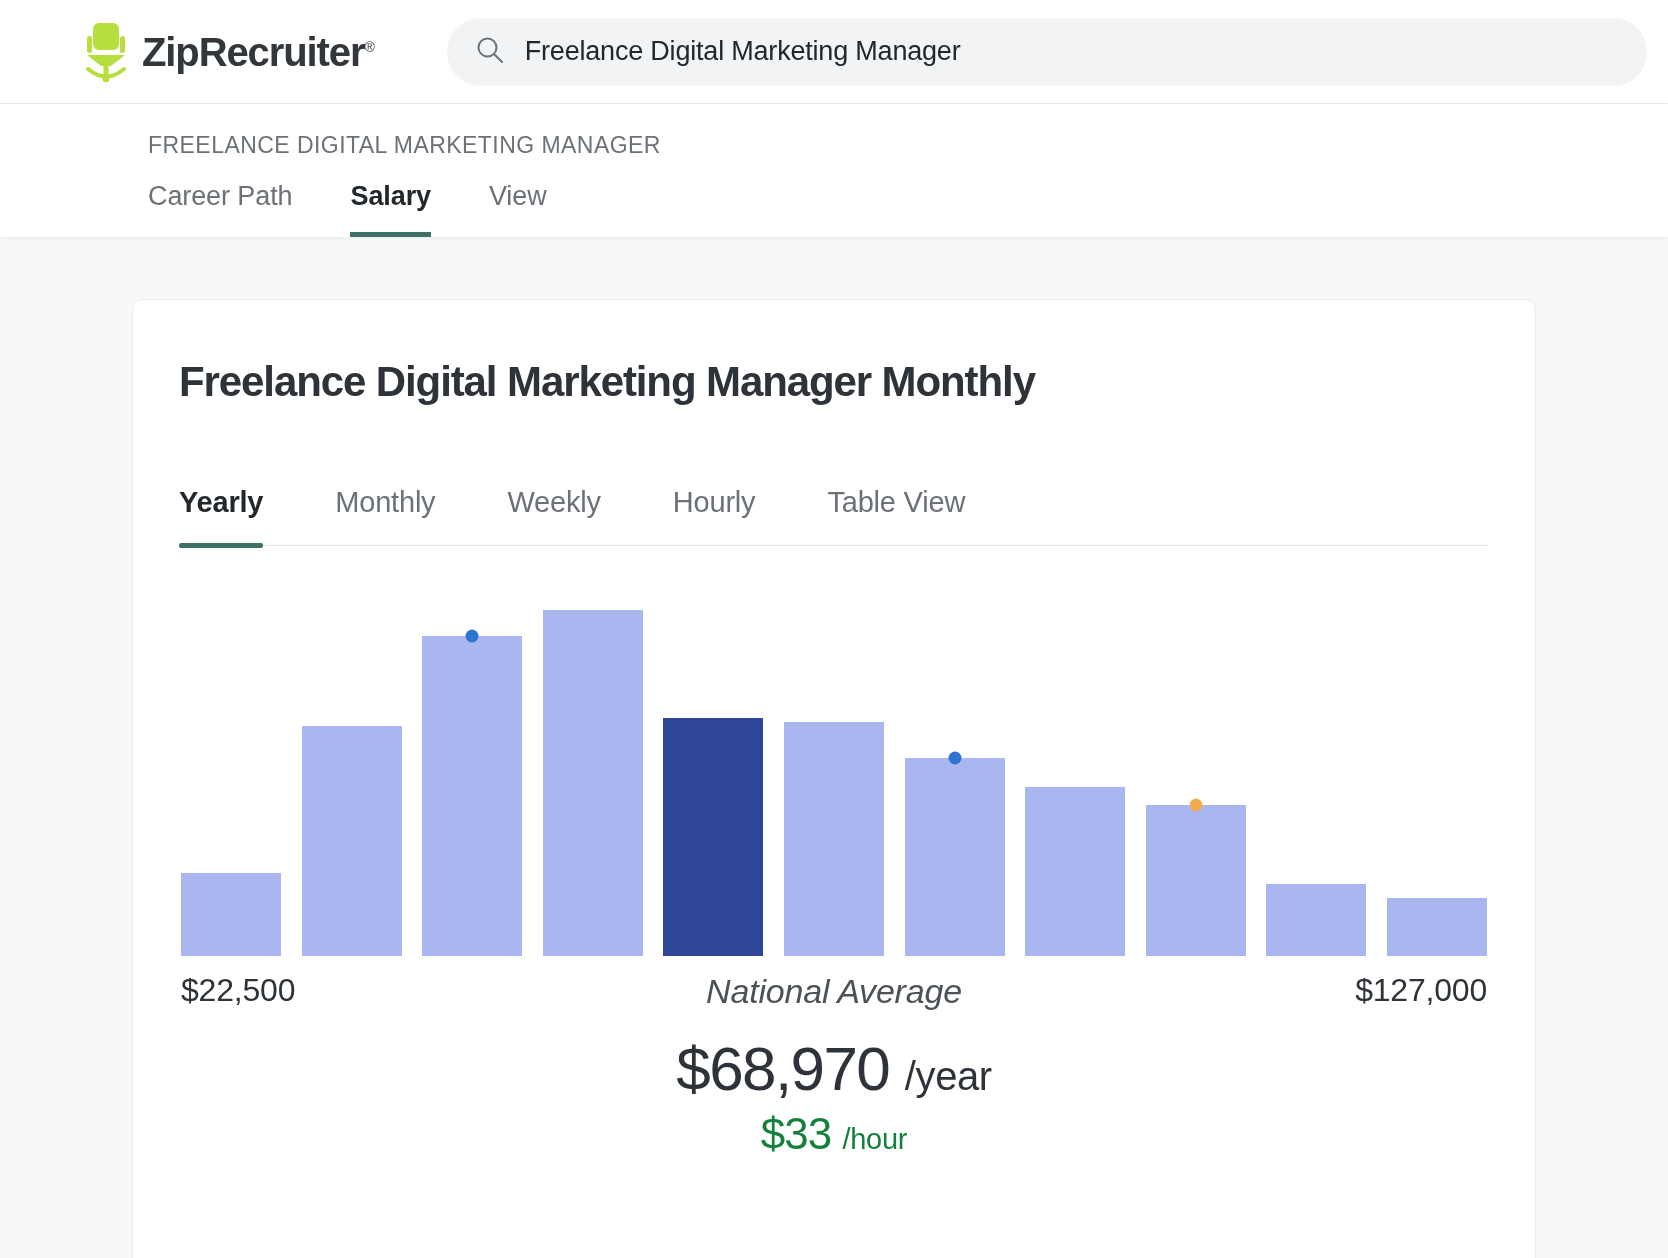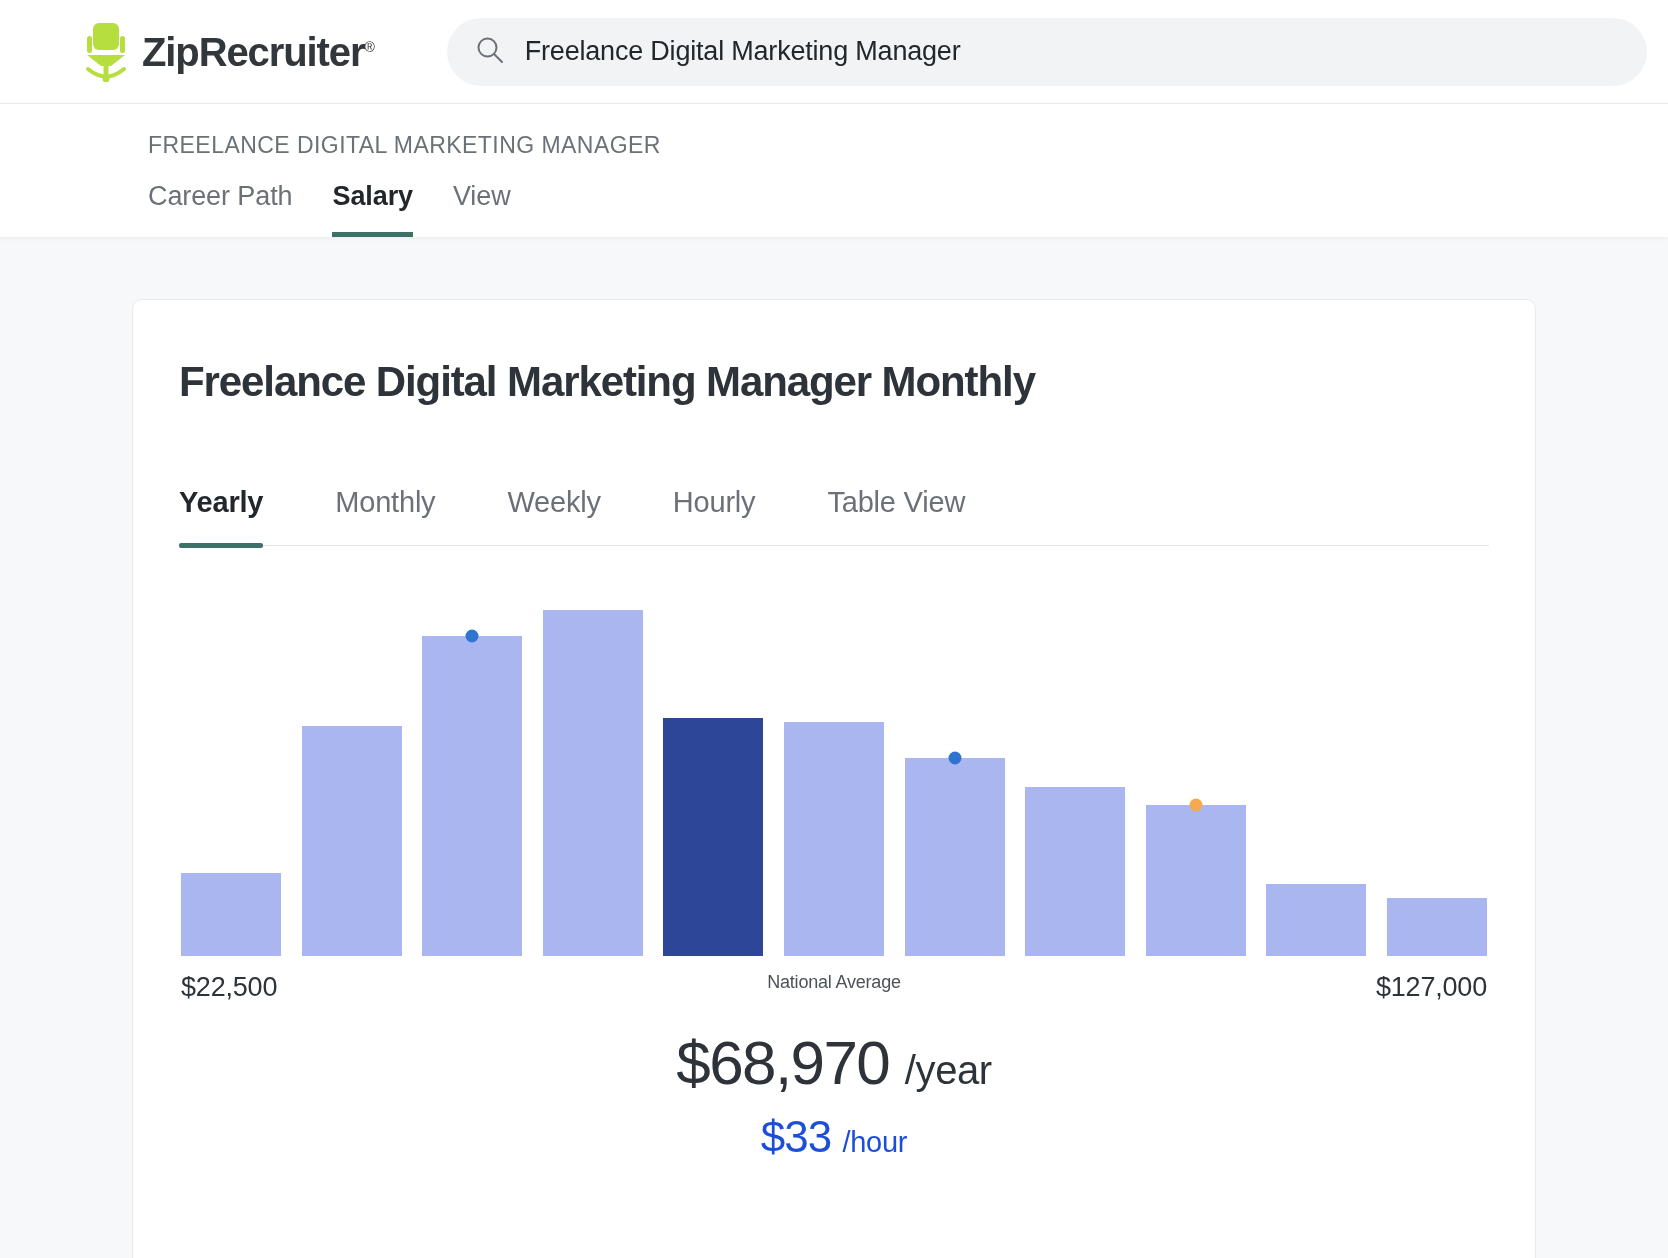--- a/index.html
+++ b/index.html
@@ -84,21 +84,21 @@
     z-index: 2;
   }
 
   .breadcrumb {
     font-size: 23px;
     color: #6b7177;
     letter-spacing: 0.45px;
     margin-bottom: 22px;
   }
 
-  .navtabs { display: flex; gap: 40px; }
+  .navtabs { display: flex; gap: 58px; }
   .navtab {
     font-size: 27px;
     color: #6b7177;
     padding-bottom: 20px;
     border-bottom: 5px solid transparent;
     cursor: pointer;
     letter-spacing: -0.1px;
   }
   .navtab.active {
     color: #22272b;
@@ -196,53 +196,54 @@
 
   .axis-row {
     display: flex;
     justify-content: space-between;
     align-items: baseline;
     margin-top: 16px;
     padding: 0 2px;
     position: relative;
   }
   .axis-label {
-    font-size: 27px;
+    font-size: 32px;
     color: #2d3339;
     letter-spacing: -0.2px;
   }
   .axis-center {
-    font-size: 18px;
+    font-size: 34px;
     color: #4c5258;
     position: absolute;
     left: 50%;
     transform: translateX(-50%);
     letter-spacing: -0.2px;
+    font-style: italic;
   }
 
   .avg-block {
     text-align: center;
     margin-top: 24px;
   }
   .avg-year {
     font-size: 62px;
     color: #2d3339;
     letter-spacing: -1.6px;
     line-height: 1.15;
   }
   .avg-year .unit {
     font-size: 40px;
     letter-spacing: -0.4px;
   }
   .avg-hour {
     font-size: 44px;
-    color: #1d4ed8;
+    color: #15803d;
     letter-spacing: -1px;
     line-height: 1.2;
-    margin-top: 13px;
+    margin-top: 4px;
     text-align: center;
   }
   .avg-hour .unit {
     font-size: 29px;
     letter-spacing: -0.3px;
   }
 </style>
 </head>
 <body>
 

